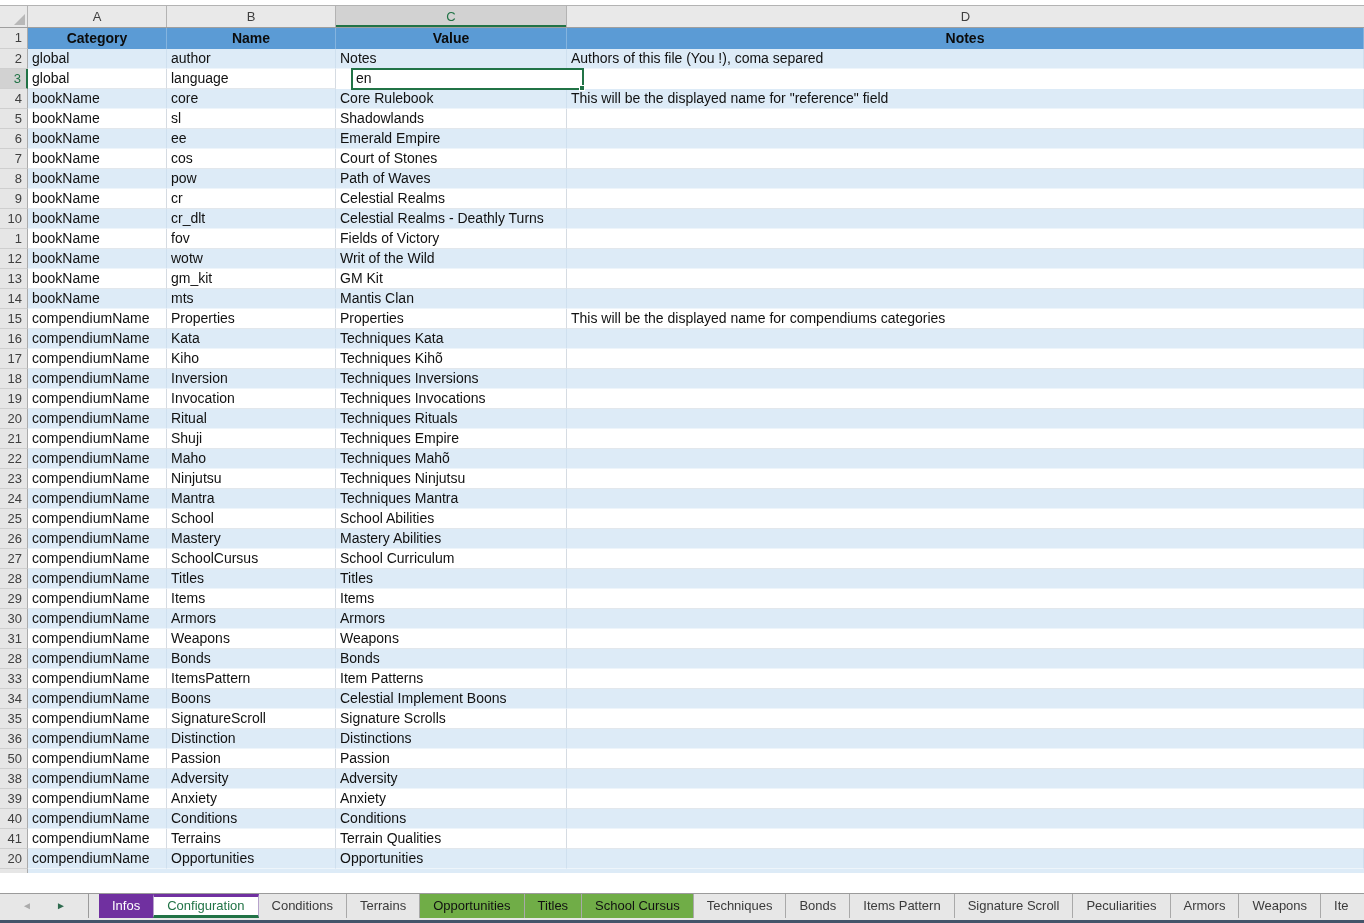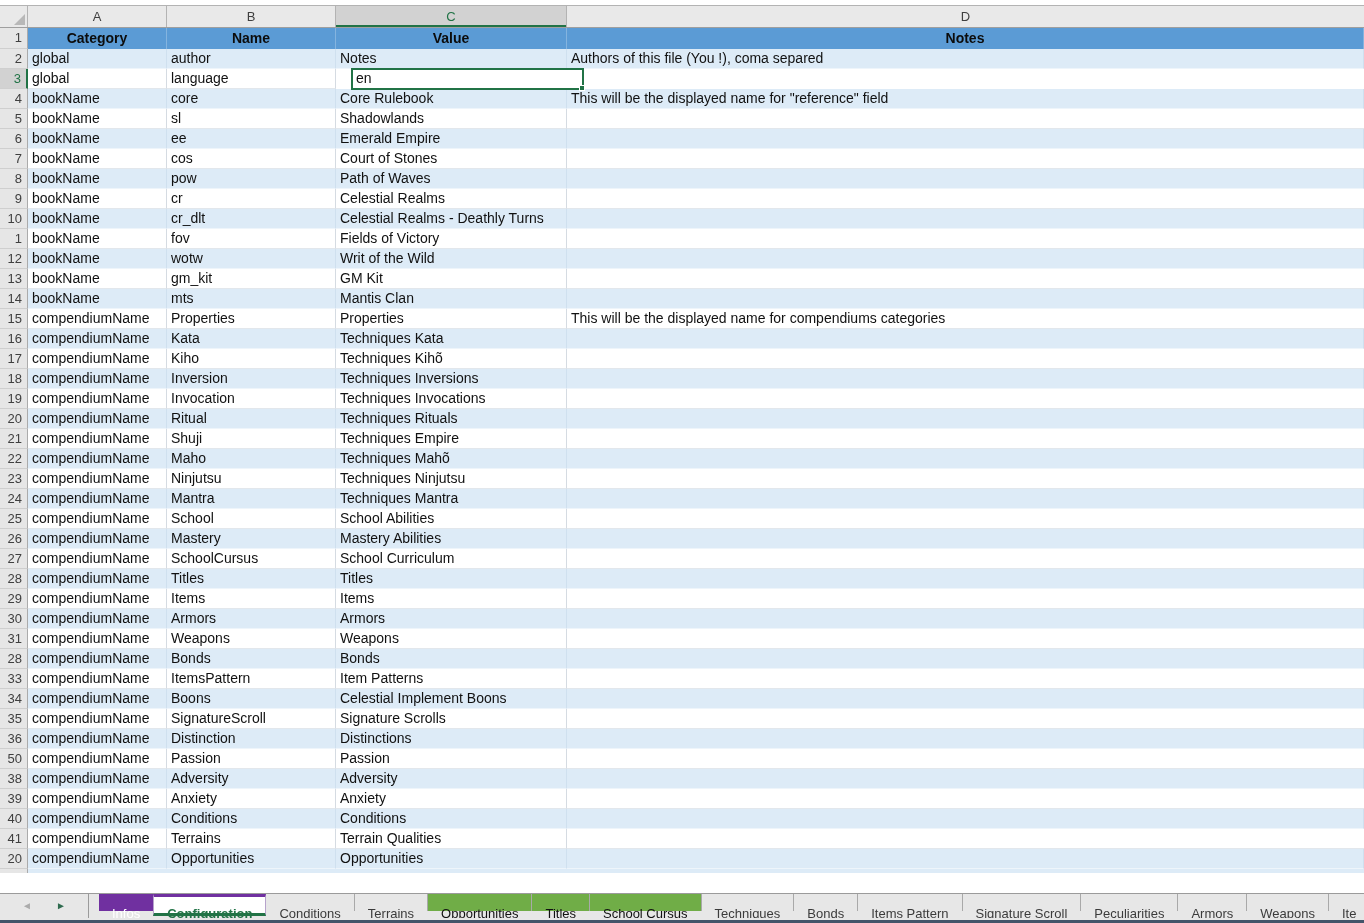--- a/index.html
+++ b/index.html
@@ -48,27 +48,27 @@
 
   
   .tabbar{height:30px;background:#e7e7e7;border-top:1px solid #9b9b9b;
     display:flex;flex-direction:column;}
   .tabrow{height:24px;display:flex;align-items:stretch;overflow:hidden;}
   .navarrows{width:88px;display:flex;align-items:center;padding-left:22px;gap:24px;flex:none;}
   .arrow{font-size:10px;line-height:10px;cursor:default;}
   .arrow.dis{color:#ababab;}
   .arrow.en{color:#2f6b4f;}
   .navsep{width:1px;background:#9b9b9b;margin-right:10px;flex:none;}
-  .tab{height:17px;line-height:24px;padding:8px 13px;font-size:13px;color:#3b3b3b;
+  .tab{height:24px;line-height:24px;padding:0 13px;font-size:13px;color:#3b3b3b;
     white-space:nowrap;flex:none;}
   .tab.plain + .tab.plain, .tab.green + .tab.plain, .tab.plain + .tab.green,
   .tab.green + .tab.green{border-left:1px solid #a9a9a9;}
   .tab.purple{background:var(--purple);color:#fff;}
   .tab.green{background:var(--tabgreen);color:#111;}
-  .tab.active{background:#fff;color:var(--accent);font-weight:bold;
+  .tab.active{background:#fff;color:var(--accent);font-weight:normal;
     border-top:3px solid var(--purple);border-bottom:3px solid var(--accent);
     border-left:1px solid #b7a3cc;border-right:1px solid #b7a3cc;line-height:17px;}
   .tabgap{height:2px;background:#e7e7e7;}
   .bottomstrip{height:3px;background:#44546a;}
 </style>
 </head>
 <body>
 
 <div class="app">
 

